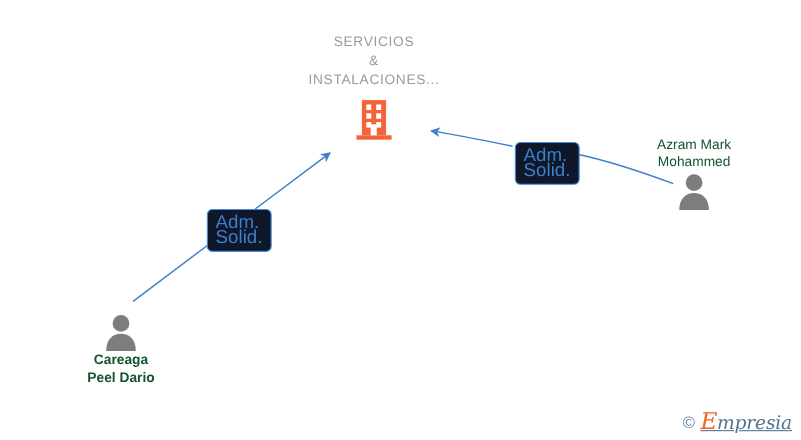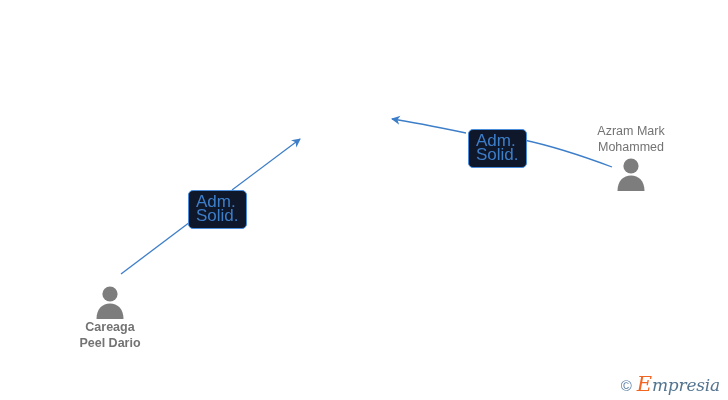--- a/index.html
+++ b/index.html
@@ -49,21 +49,21 @@
     justify-content: center;
   }
 
   
   .person-node {
     position: absolute;
     width: 170px;
     text-align: center;
   }
   .person-name {
-    color: #737373;
+    color: #14532d;
     font-size: 12.5px;
     line-height: 16px;
     white-space: pre-line;
   }
   .person-icon-wrap {
     height: 36px;
     display: flex;
     align-items: flex-end;
     justify-content: center;
   }
@@ -101,20 +101,21 @@
     font-size: 15px;
     line-height: 15px;
   }
   .wm-text {
     font-family: "DejaVu Serif", serif;
     font-style: italic;
     font-size: 17px;
     line-height: 17px;
     color: #53748f;
     letter-spacing: -0.2px;
+    text-decoration: underline;
   }
   .wm-text .wm-e {
     color: #f26522;
     font-size: 21px;
   }
 </style>
 </head>
 <body>
 
 <div id="canvas">
@@ -133,20 +134,42 @@
       <line x1="121" y1="274" x2="190" y2="222" stroke="#3d7ec9" stroke-width="1.3" fill="none"></line>
       <line x1="232" y1="190" x2="300" y2="139" stroke="#3d7ec9" stroke-width="1.3" fill="none" marker-end="url(#arrowL)"></line>
     </g>
 
     <g>
       <path d="M612,167 C588,158 552,146 524,140" stroke="#3d7ec9" stroke-width="1.3" fill="none"></path>
       <path d="M466,133 C442,128 412,122 392,119" stroke="#3d7ec9" stroke-width="1.3" fill="none" marker-end="url(#arrowR)"></path>
     </g>
   </svg>
 
+  <div class="company-node">
+    <div class="company-title">SERVICIOS
+&amp;
+INSTALACIONES...</div>
+    <div class="building-icon-wrap">
+      <svg width="34" height="40" viewBox="0 0 34 40" aria-hidden="true">
+
+        <rect x="6" y="2" width="22" height="32" fill="#f4643c"></rect>
+
+        <rect x="1" y="34" width="32" height="4" fill="#f4643c"></rect>
+
+        <rect x="10" y="6" width="4.5" height="5" fill="#ffffff"></rect>
+        <rect x="19" y="6" width="4.5" height="5" fill="#ffffff"></rect>
+        <rect x="10" y="14" width="4.5" height="5" fill="#ffffff"></rect>
+        <rect x="19" y="14" width="4.5" height="5" fill="#ffffff"></rect>
+        <rect x="10" y="22" width="4.5" height="5" fill="#ffffff"></rect>
+        <rect x="19" y="22" width="4.5" height="5" fill="#ffffff"></rect>
+
+        <rect x="14" y="24" width="5.5" height="10" fill="#ffffff"></rect>
+      </svg>
+    </div>
+  </div>
 
   <div class="person-node person-left">
     <div class="person-icon-wrap">
       <svg width="34" height="34" viewBox="0 0 34 34" aria-hidden="true">
         <circle cx="17" cy="9" r="7.6" fill="#7d7d7d"></circle>
         <path d="M3.5,34 C3.5,23.5 9.6,18.5 17,18.5 C24.4,18.5 30.5,23.5 30.5,34 Z" fill="#7d7d7d"></path>
       </svg>
     </div>
     <div class="person-name">Careaga
 Peel Dario</div>

